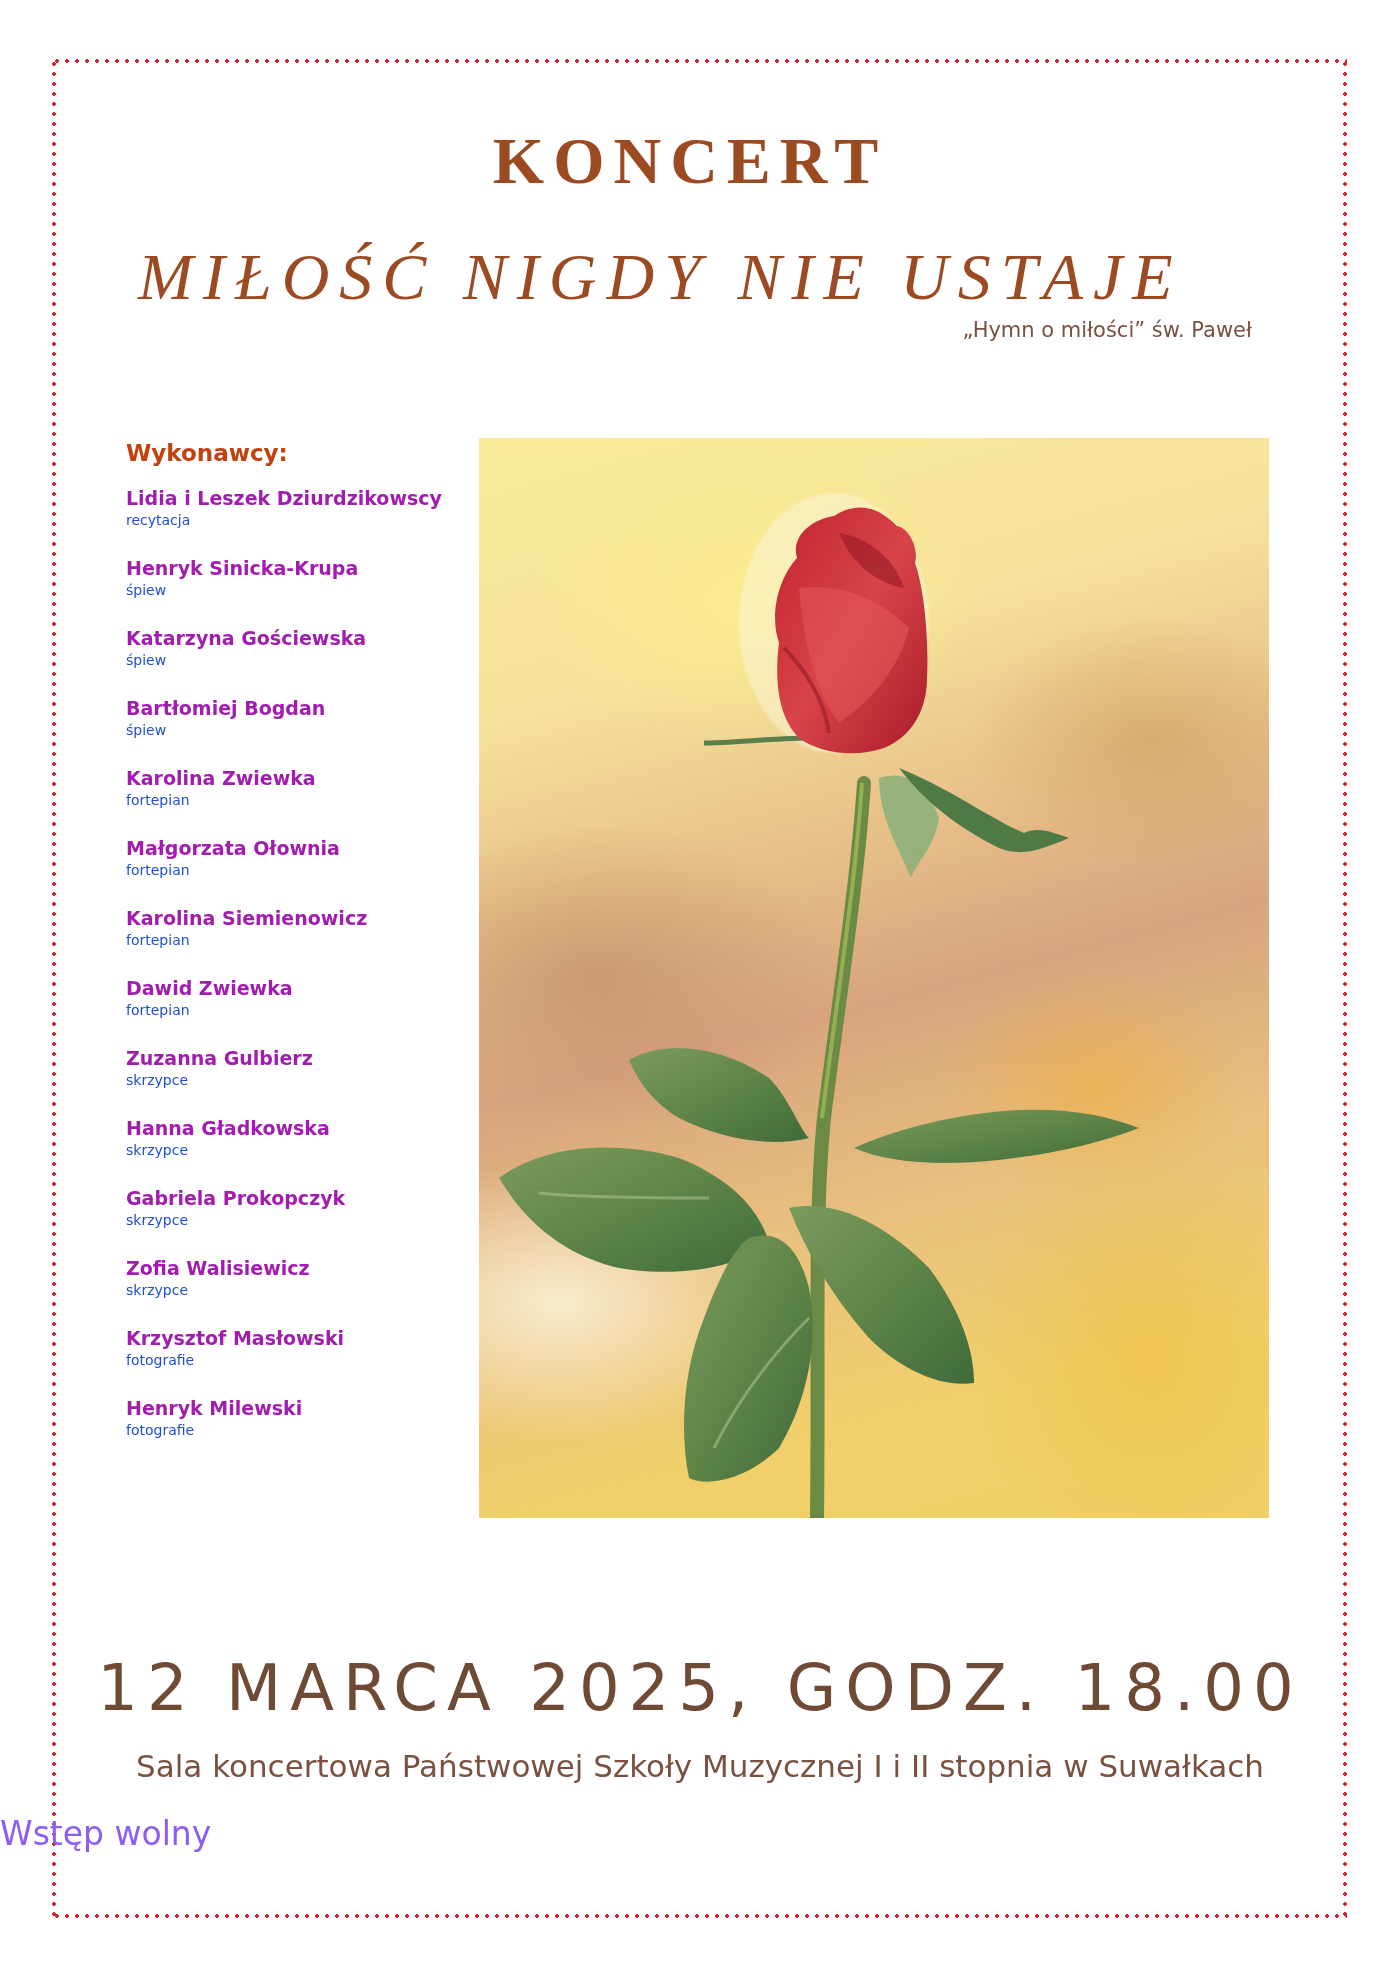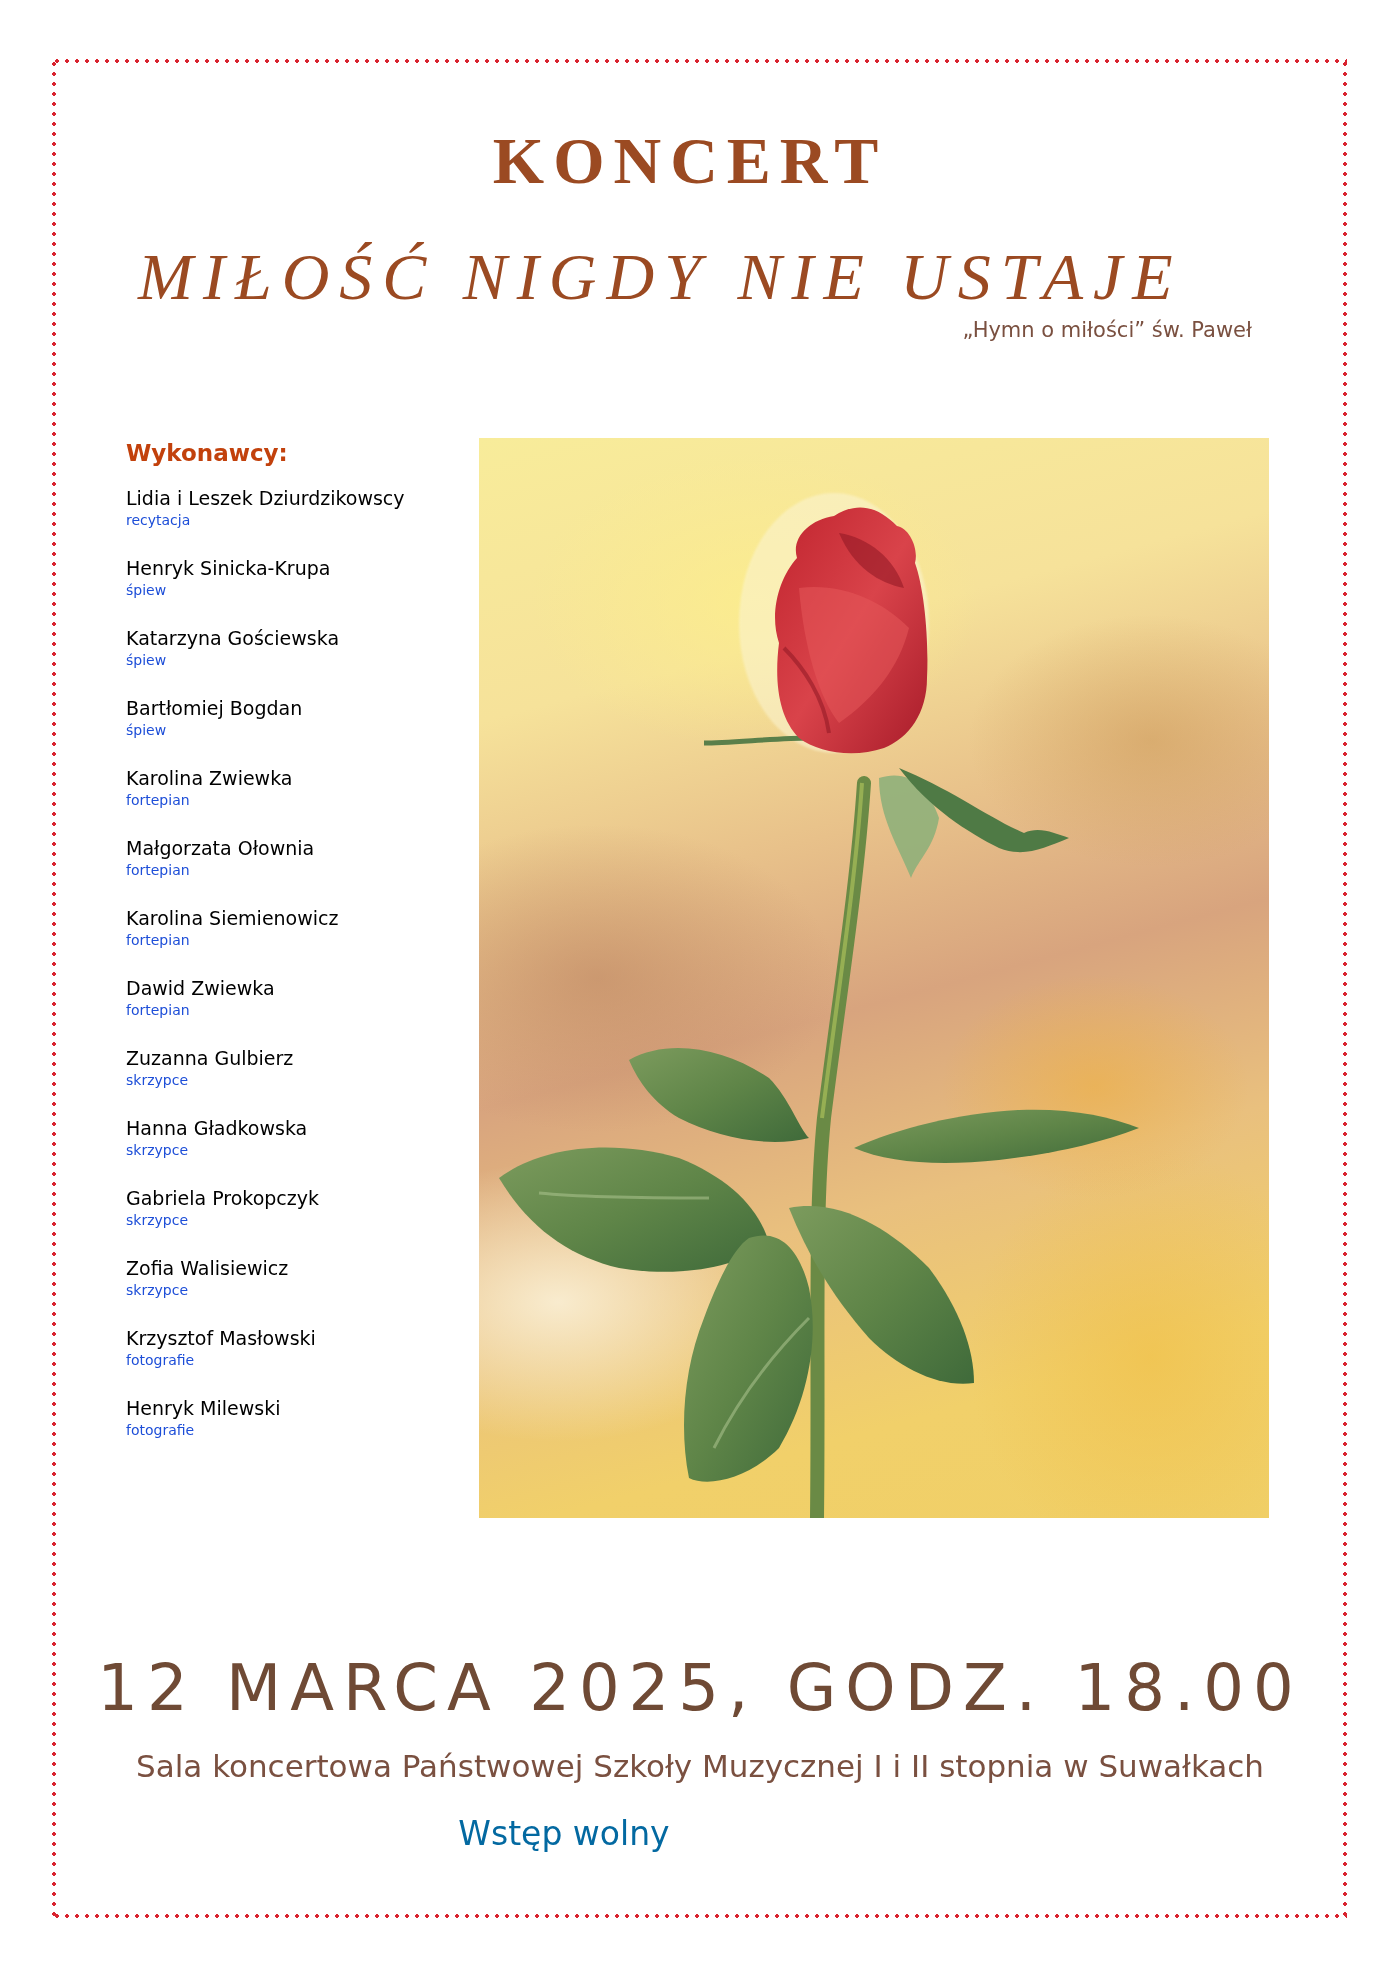--- a/index.html
+++ b/index.html
@@ -49,21 +49,21 @@
   }
 
   .performers {
     position: absolute; left: 126px; top: 440px; width: 340px;
   }
   .performers h2 {
     margin: 0 0 19px 0; color: #c2410c; font-size: 23px; font-weight: bold; line-height: 1.2;
   }
   .performer { height: 70px; }
   .performer .name {
-    color: #000000; font-weight: normal; font-size: 19px; line-height: 22px; white-space: nowrap;
+    color: #a21caf; font-weight: bold; font-size: 19px; line-height: 22px; white-space: nowrap;
   }
   .performer .role {
     color: #1d4ed8; font-size: 14px; line-height: 22px; white-space: nowrap;
   }
 
   .painting {
     position: absolute; left: 479px; top: 438px; width: 790px; height: 1080px;
     overflow: hidden;
     background:
       radial-gradient(ellipse 220px 160px at 78% 60%, rgba(239,175,60,0.55), transparent 70%),
@@ -79,22 +79,22 @@
   .date {
     position: absolute; left: 0; width: 1400px; top: 1656px; text-align: center;
     color: #6f4a35; font-size: 64px; letter-spacing: 9px; line-height: 1; white-space: nowrap;
     font-weight: normal;
   }
   .venue {
     position: absolute; left: 0; width: 1400px; top: 1748px; text-align: center;
     color: #7a5040; font-size: 31px; line-height: 1.2; white-space: nowrap;
   }
   .entry {
-    position: absolute; left: 0; width: 1128px; top: 1814px; text-align: center;
-    color: #0369a1; font-size: 33px; line-height: 1.2; white-space: nowrap;
+    position: absolute; left: 0; width: 1128px; top: 1814px; 
+    color: #8b5cf6; font-size: 33px; line-height: 1.2; white-space: nowrap;
   }
 </style>
 </head>
 <body>
 
 <div class="frame">
   <div class="edge top"></div>
   <div class="edge bottom"></div>
   <div class="edge left"></div>
   <div class="edge right"></div>

